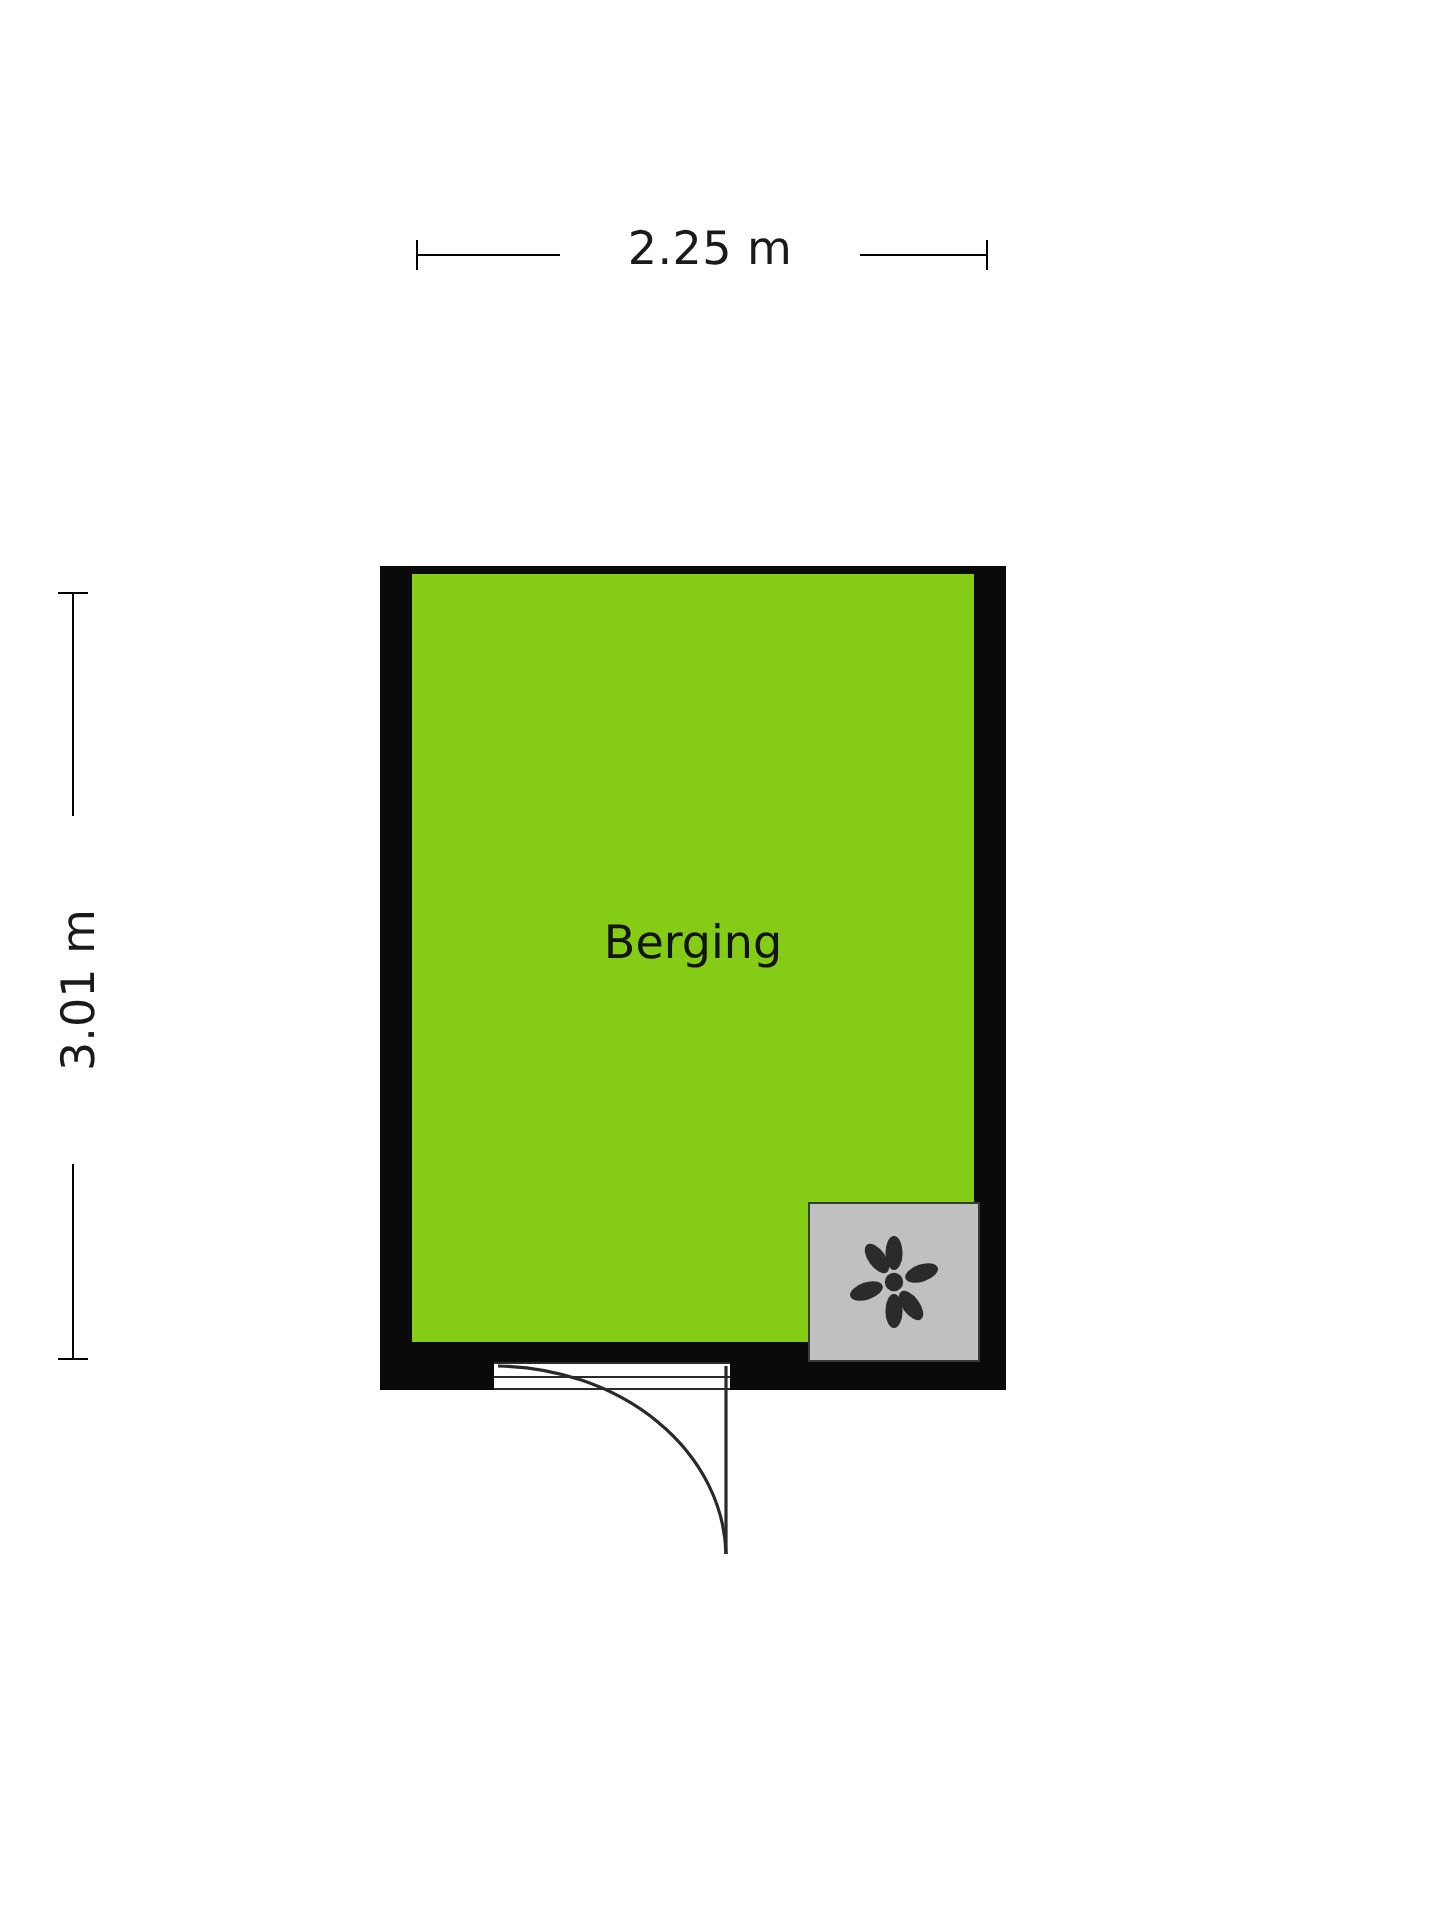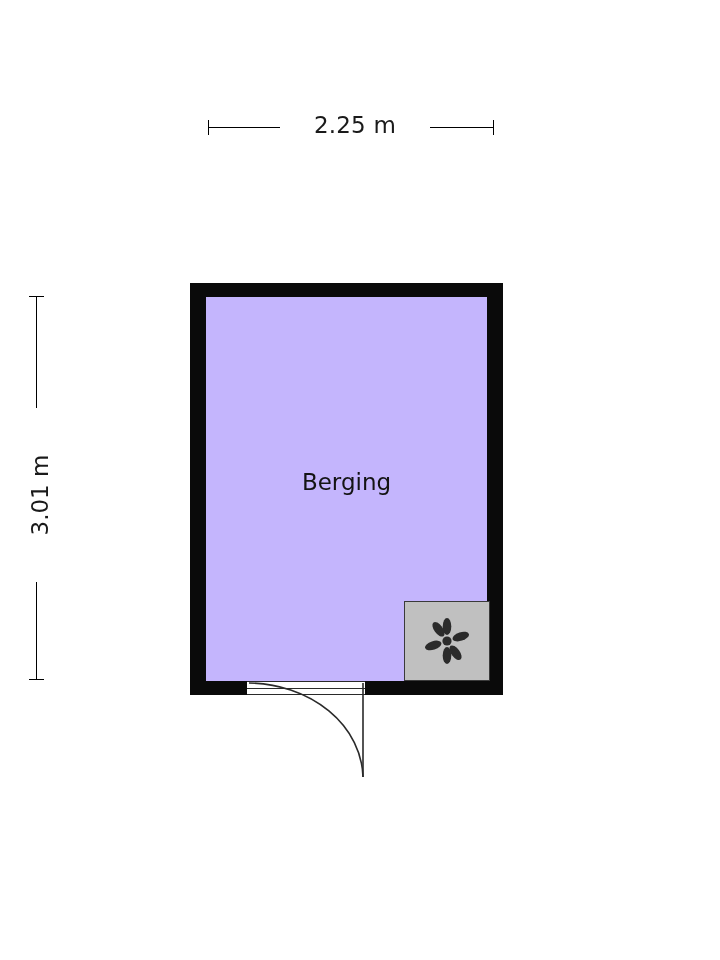--- a/index.html
+++ b/index.html
@@ -93,24 +93,24 @@
     left: 190px;
     top: 283px;
     width: 313px;
     height: 412px;
     background: #0a0a0a;
     box-sizing: border-box;
   }
   .room-inner {
     position: absolute;
     left: 16px;
-    top: 14px;
+    top: 4px;
     width: 281px;
     height: 384px;
-    background: #c4b5fd;
+    background: #84cc16;
   }
   .room-label {
     position: absolute;
     left: 0;
     top: 172px;
     width: 281px;
     text-align: center;
     font-size: 23px;
     color: #141414;
   }

